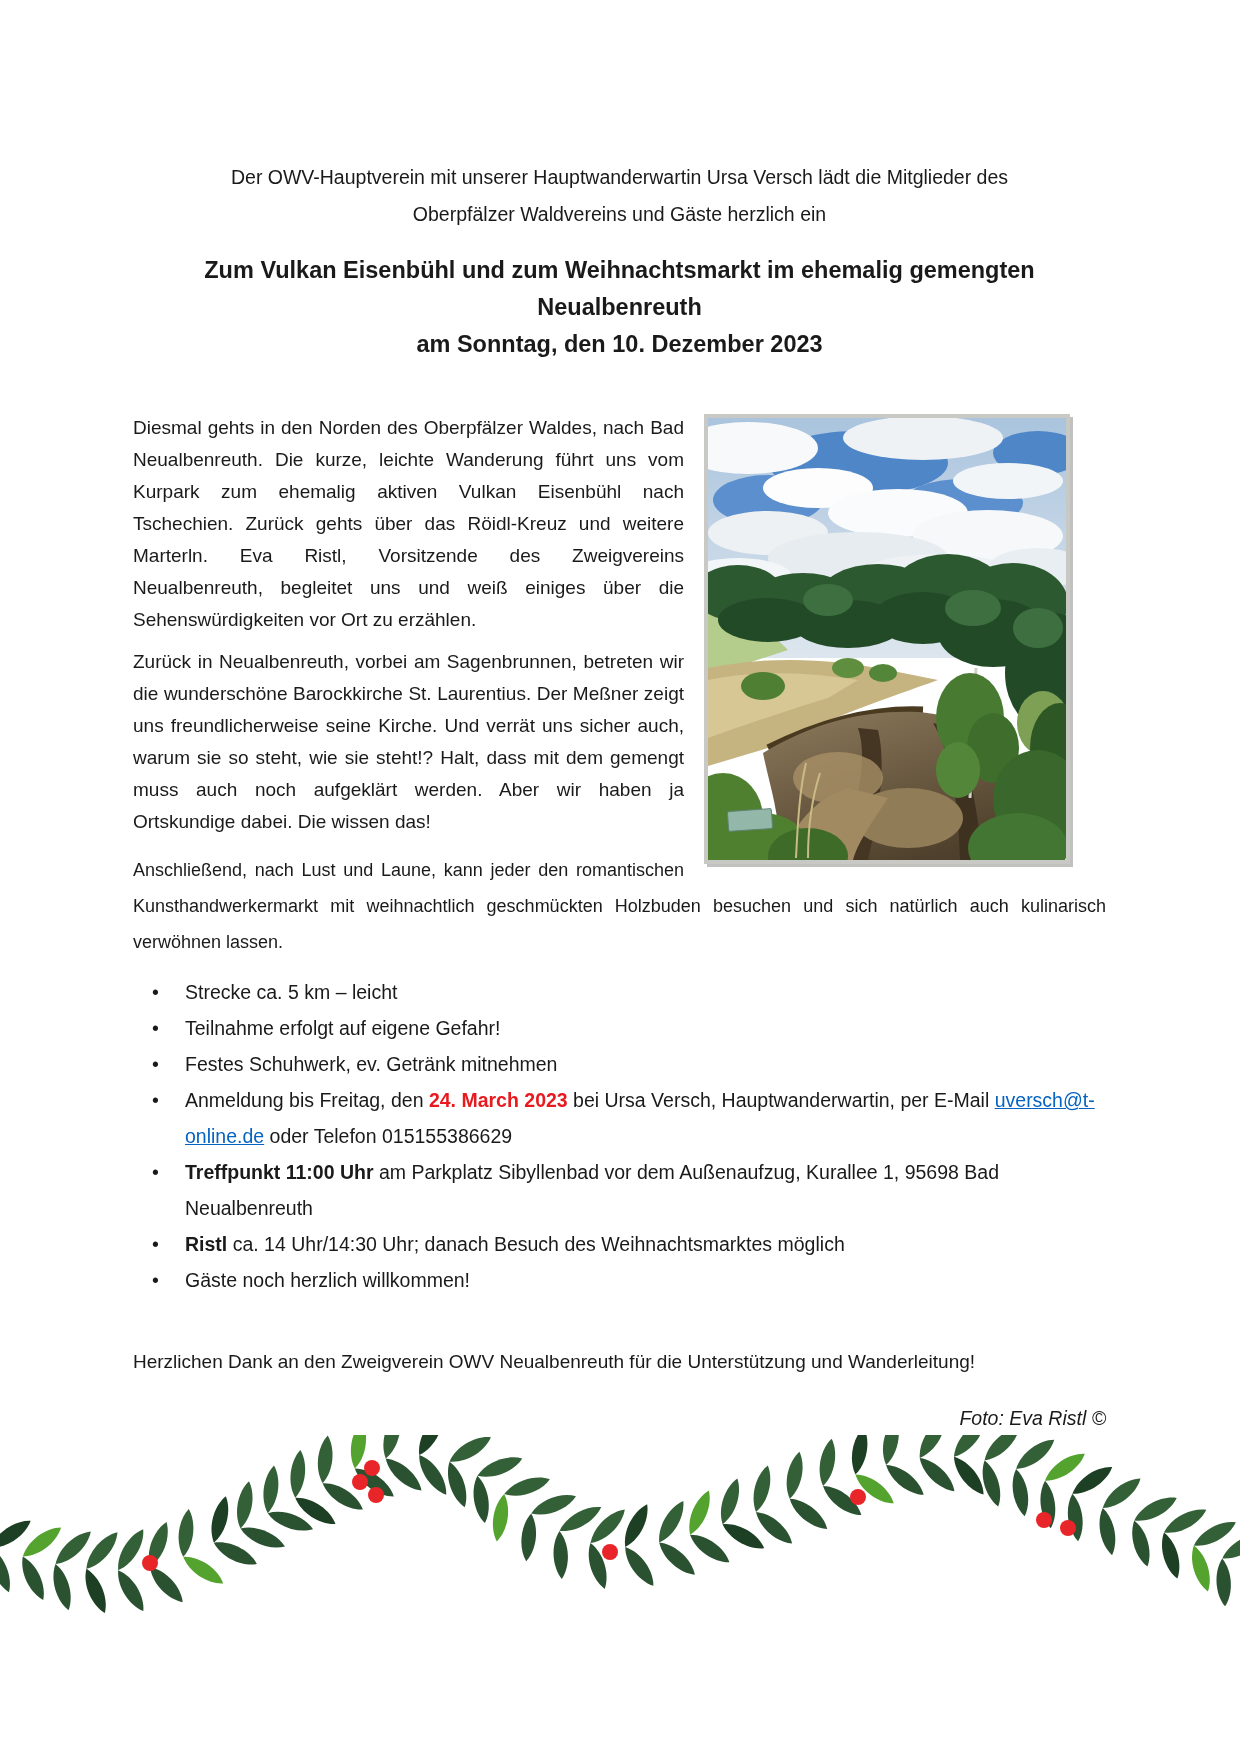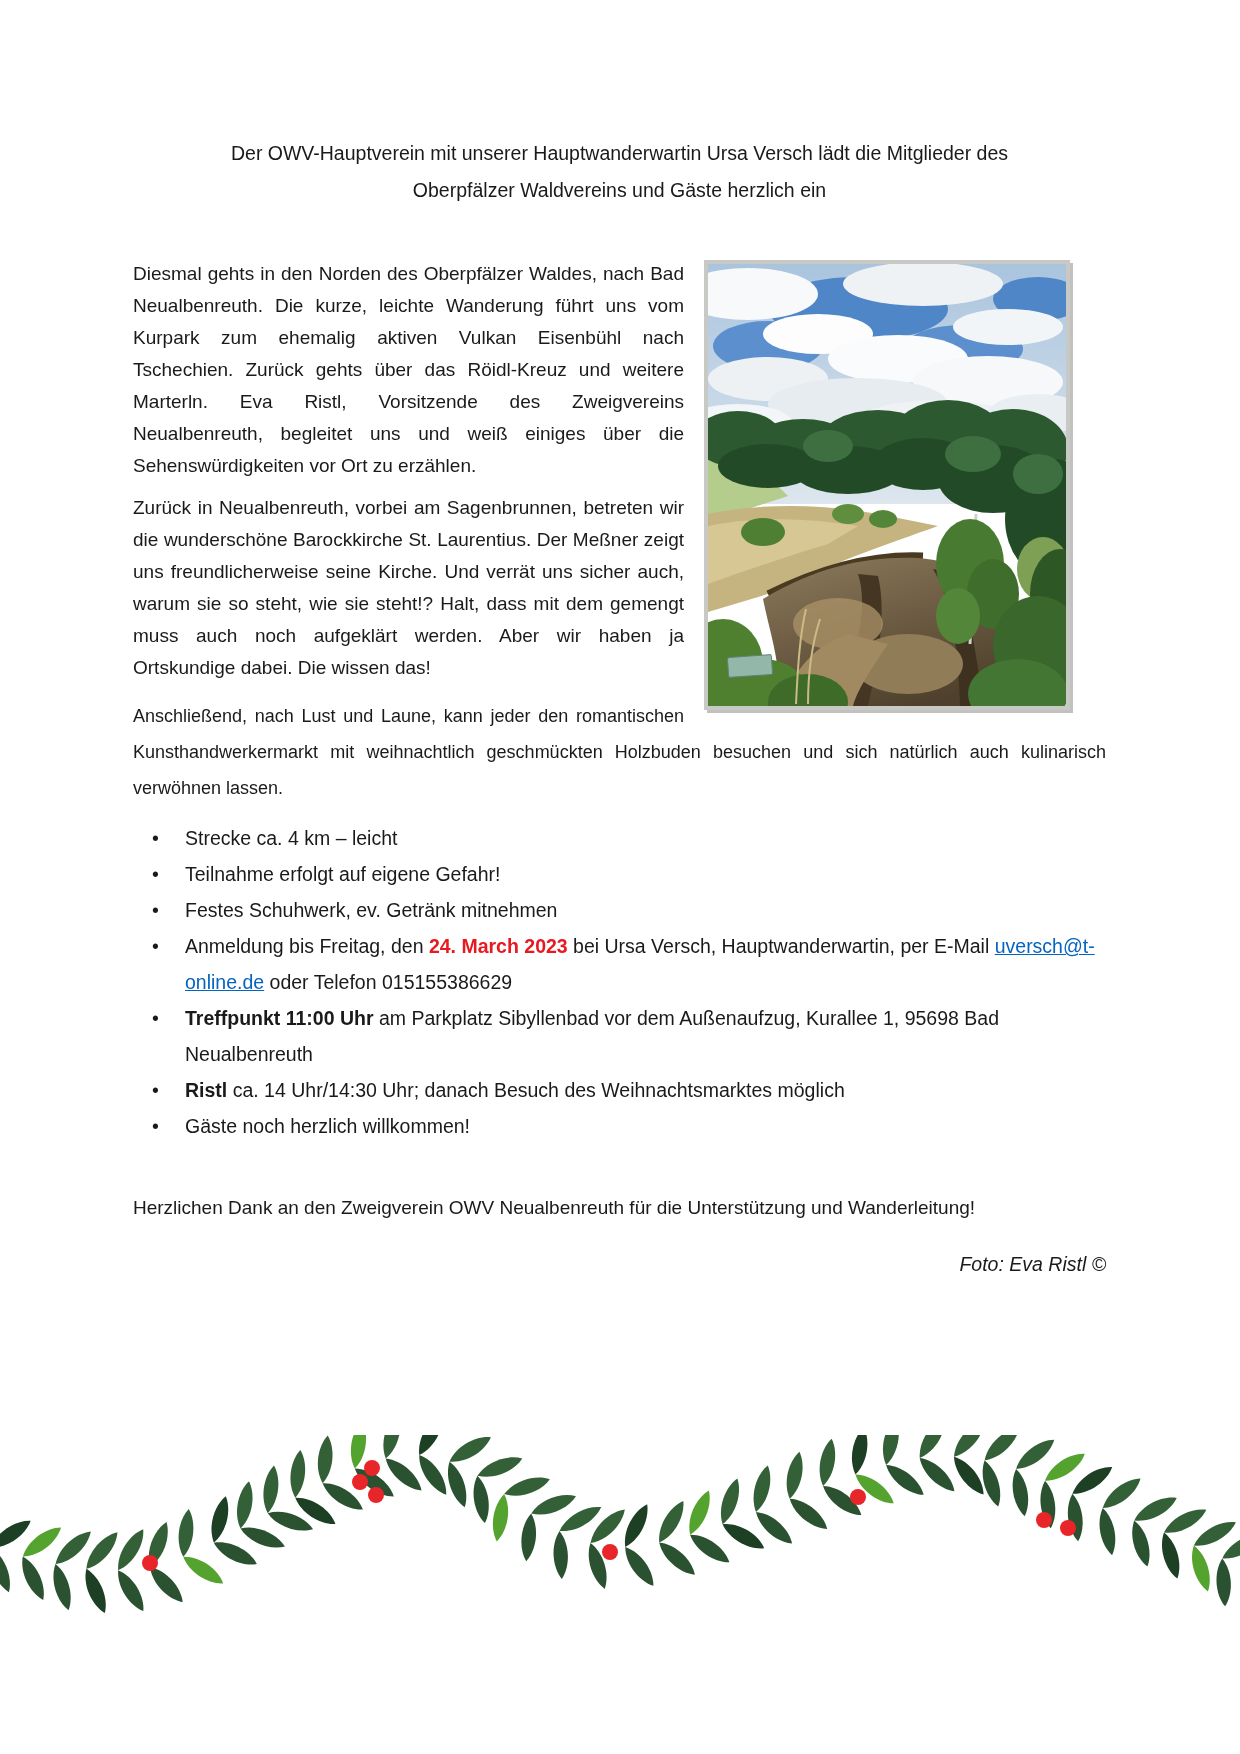--- a/index.html
+++ b/index.html
@@ -1,19 +1,19 @@
 <!DOCTYPE html>
 <html lang="de"><head>
 <meta charset="utf-8">
 <style>
   html,body{margin:0;padding:0;background:#ffffff;}
   .page{position:relative;width:1240px;height:1754px;margin:0 auto;background:#fff;
         overflow:hidden;box-sizing:border-box;padding-top:135px;
         font-family:"Liberation Sans",sans-serif;color:#1a1a1a;}
-  .text{padding:0 134px 0 133px;}
+  .text{padding:0 134px 0 133px;margin-top:24px;}
   .intro{font-size:19.5px;line-height:37px;text-align:center;}
   .title-block{margin-top:19px;font-size:23.5px;font-weight:bold;line-height:37px;text-align:center;}
   .body{margin-top:49px;font-size:19px;}
   .photo-wrap{float:right;width:366px;margin:2px 36px 12px 20px;}
   .photo-frame{display:block;border:4px solid #c8c8c4;box-shadow:3px 3px 0 rgba(160,160,156,.65);}
   .photo-frame svg{display:block;}
   p.narrow{margin:0 0 10px 0;line-height:32px;text-align:justify;}
   p.wide{margin:14px 0 0 0;font-size:18px;line-height:36px;text-align:justify;}
   ul.bullets{list-style:none;margin:14px 0 0 0;padding:0 0 0 19px;font-size:19.5px;line-height:36px;}
   ul.bullets li{display:flex;align-items:flex-start;}
@@ -30,20 +30,25 @@
 <body>
 
 <div class="page">
   <div class="text">
 
     <div class="intro">
       <div>Der OWV-Hauptverein mit unserer Hauptwanderwartin Ursa Versch lädt die Mitglieder des</div>
       <div>Oberpfälzer Waldvereins und Gäste herzlich ein</div>
     </div>
 
+    <div class="title-block">
+      <div>Zum Vulkan Eisenbühl und zum Weihnachtsmarkt im ehemalig gemengten</div>
+      <div>Neualbenreuth</div>
+      <div>am Sonntag, den 10. Dezember 2023</div>
+    </div>
 
     <div class="body">
 
       <div class="photo-wrap">
         <span class="photo-frame">
           <svg viewBox="0 0 358 442" width="358" height="442">
             <defs>
               <linearGradient id="sky" x1="0" y1="0" x2="0" y2="1">
                 <stop offset="0" stop-color="#aac4de"></stop>
                   <stop offset="1" stop-color="#dde6ee"></stop>
@@ -139,21 +144,21 @@
         </span>
       </div>
 
       <p class="narrow">Diesmal gehts in den Norden des Oberpfälzer Waldes, nach Bad Neualbenreuth. Die kurze, leichte Wanderung führt uns vom Kurpark zum ehemalig aktiven Vulkan Eisenbühl nach Tschechien. Zurück gehts über das Röidl-Kreuz und weitere Marterln. Eva Ristl, Vorsitzende des Zweigvereins Neualbenreuth, begleitet uns und weiß einiges über die Sehenswürdigkeiten vor Ort zu erzählen.</p>
       <p class="narrow">Zurück in Neualbenreuth, vorbei am Sagenbrunnen, betreten wir die wunderschöne Barockkirche St. Laurentius. Der Meßner zeigt uns freundlicherweise seine Kirche. Und verrät uns sicher auch, warum sie so steht, wie sie steht!? Halt, dass mit dem gemengt muss auch noch aufgeklärt werden. Aber wir haben ja Ortskundige dabei. Die wissen das!</p>
       <p class="wide">Anschließend, nach Lust und Laune, kann jeder den romantischen Kunsthandwerkermarkt mit weihnachtlich geschmückten Holzbuden besuchen und sich natürlich auch kulinarisch verwöhnen lassen.</p>
 
       <ul class="bullets">
         <li>
           <span class="marker">•</span>
-          <span class="li-body">Strecke ca. 4 km – leicht</span>
+          <span class="li-body">Strecke ca. 5 km – leicht</span>
         </li>
         <li>
           <span class="marker">•</span>
           <span class="li-body">Teilnahme erfolgt auf eigene Gefahr!</span>
         </li>
         <li>
           <span class="marker">•</span>
           <span class="li-body">Festes Schuhwerk, ev. Getränk mitnehmen</span>
         </li>
         <li>

